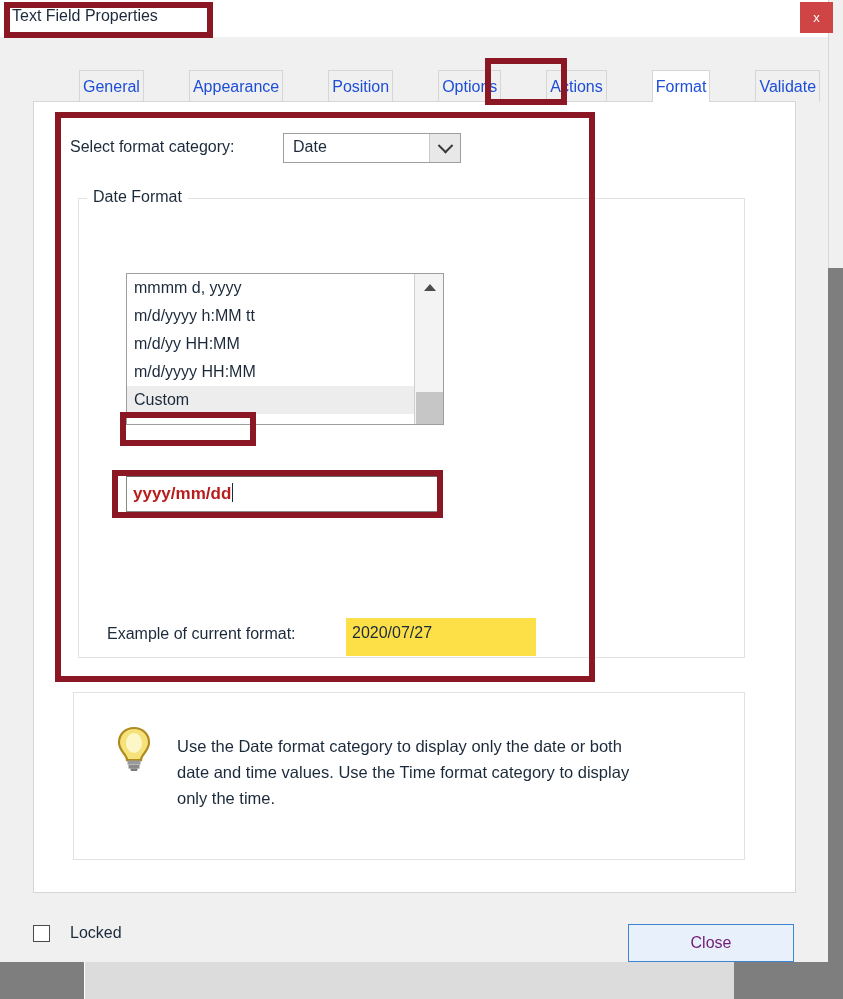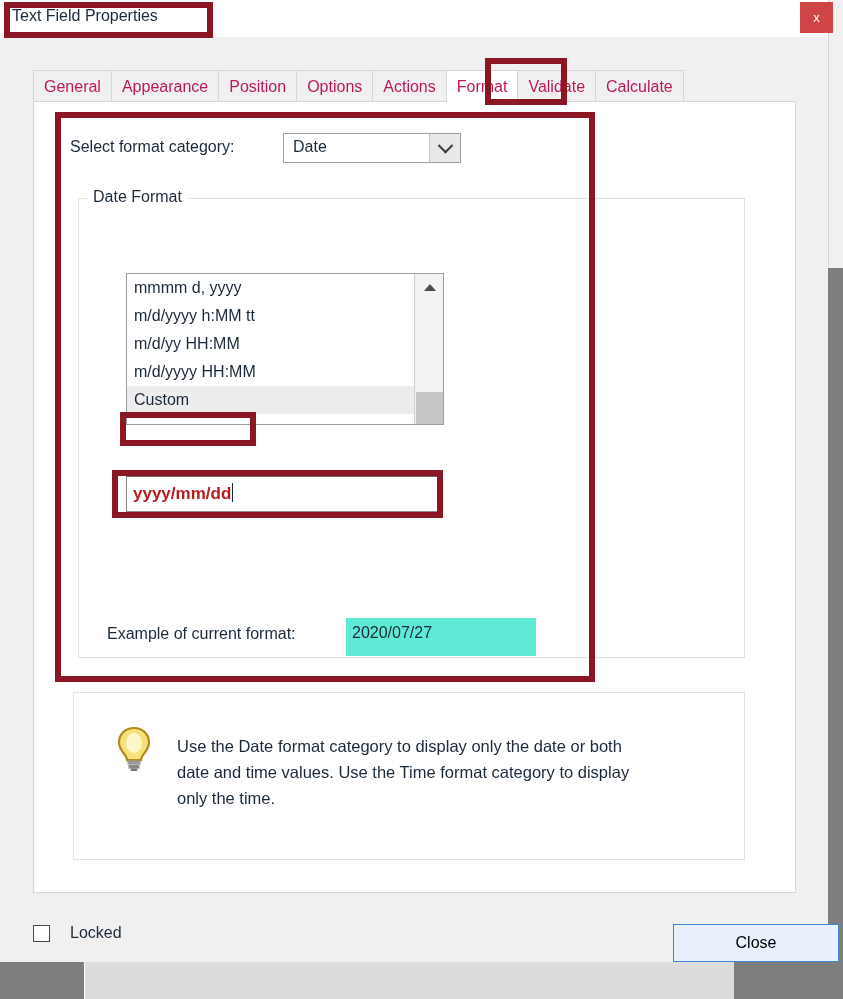--- a/index.html
+++ b/index.html
@@ -88,27 +88,28 @@
     left: 33px; top: 70px;
     height: 32px;
     display: flex;
     align-items: stretch;
   }
   .tab {
     background: #f0f0f0;
     border: 1px solid #d6d6d6;
     border-bottom: none;
     margin-right: -1px;
-    padding: 0 10px;
+    padding: 0 3px;
     display: flex; align-items: center;
     font-size: 16px;
-    color: #be185d;
+    color: #1d4ed8;
     white-space: nowrap;
     cursor: pointer;
     position: relative;
+    margin-left: 46px;
   }
   .tab.active {
     background: #ffffff;
     z-index: 3;
   }
 
   
   #tab-panel {
     position: absolute;
     left: 33px; top: 101px;
@@ -262,21 +263,21 @@
     position: absolute;
     left: 107px; top: 625px;
     font-size: 16px;
     color: #1b2a3a;
     white-space: nowrap;
   }
   #example-value-box {
     position: absolute;
     left: 346px; top: 618px;
     width: 190px; height: 38px;
-    background: #5eead4;
+    background: #fde047;
     text-decoration: underline;
   }
   #example-value {
     position: absolute;
     left: 6px; top: 6px;
     font-size: 16px;
     color: #1b2a3a;
   }
 
   
@@ -322,23 +323,22 @@
   }
   #close-button {
     position: absolute;
     left: 628px; top: 924px;
     width: 166px; height: 38px;
     background: #e8f1fb;
     border: 1px solid #3e86d4;
     box-sizing: border-box;
     display: flex; align-items: center; justify-content: center;
     font-size: 16px;
-    color: #000000;
-    cursor: pointer;
-    margin-left: 45px;
+    color: #701a75;
+    cursor: pointer;
   }
 
   
   .anno {
     position: absolute;
     border: 6px solid #8c1724;
     box-sizing: border-box;
     pointer-events: none;
     z-index: 20;
   }

